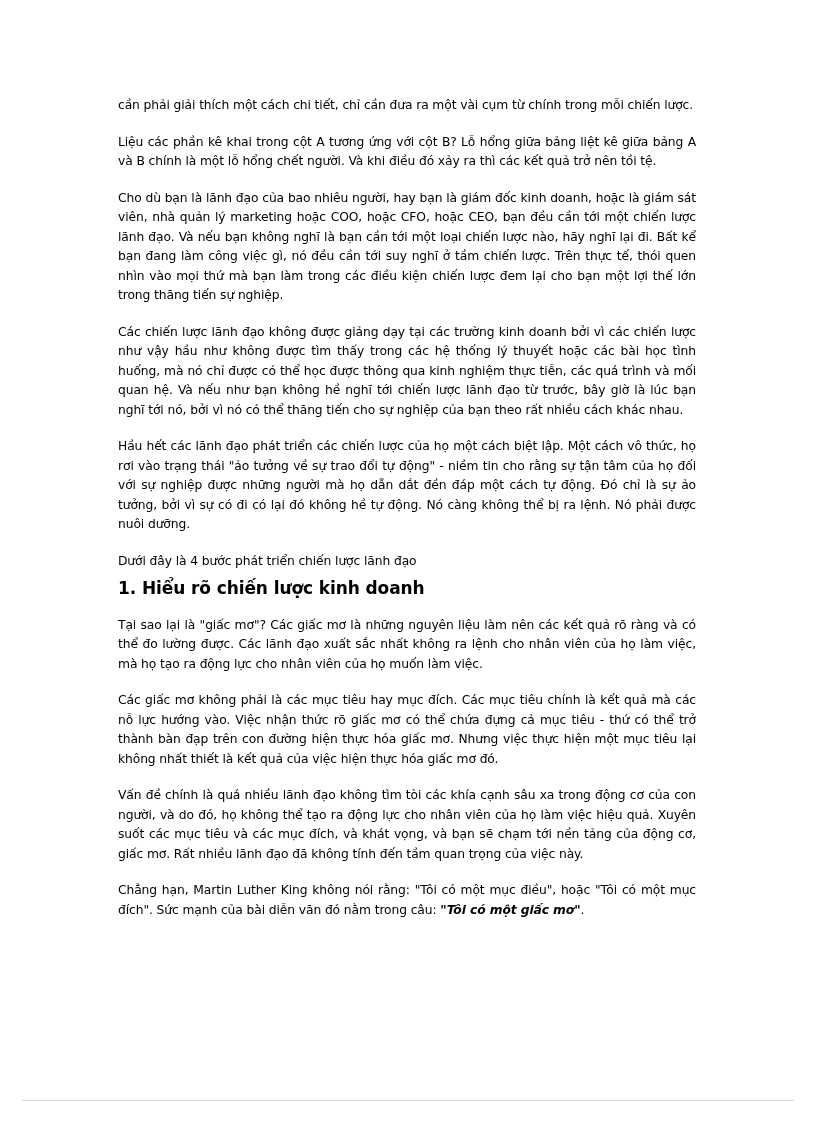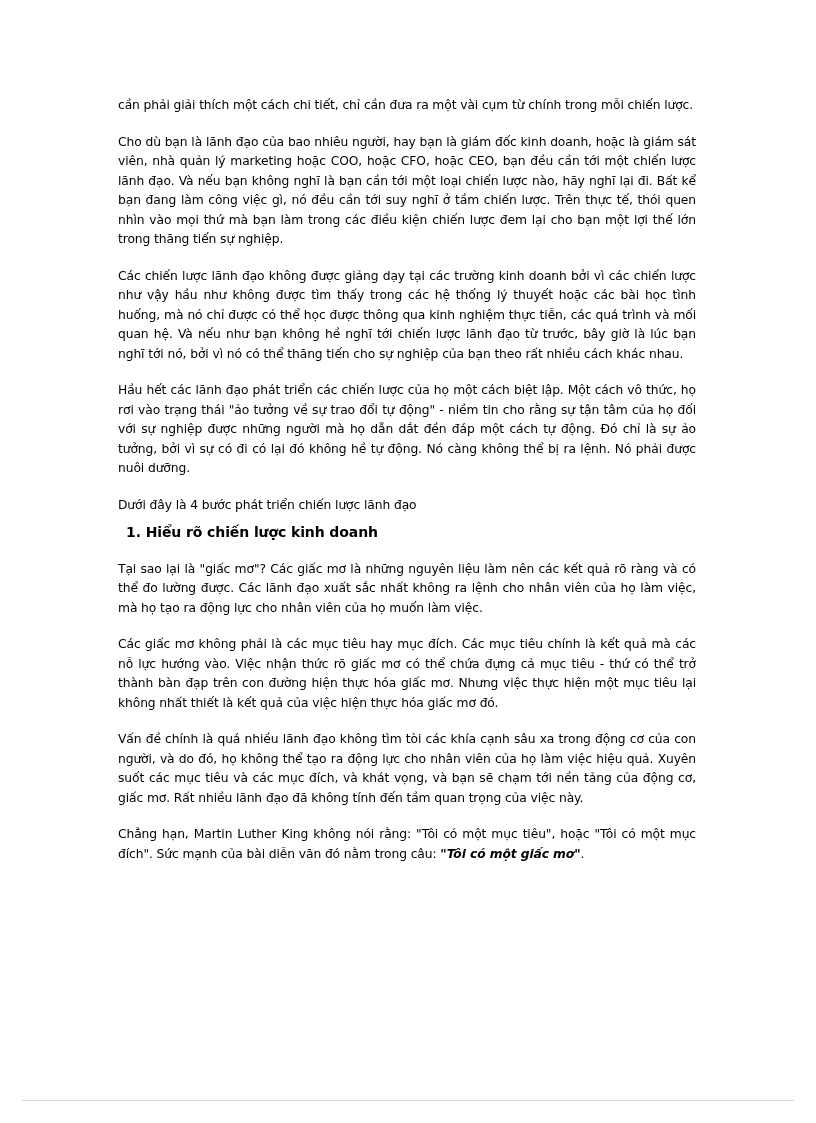--- a/index.html
+++ b/index.html
@@ -34,22 +34,22 @@
     line-height: 19.5px;
     color: #000000;
     text-align: justify;
     font-family: "DejaVu Sans", sans-serif;
     letter-spacing: -0.1px;
   }
   p.gap-after {
     margin-bottom: 8px;
   }
   .heading {
-    margin: 0 0 17px 8px;
-    font-size: 14px;
+    margin: 0 0 17px 0;
+    font-size: 17px;
     line-height: 19.5px;
     font-weight: bold;
     color: #000000;
     font-family: "DejaVu Sans", sans-serif;
     letter-spacing: -0.1px;
   }
   .heading-1 {
     margin-top: 3px;
   }
   .heading-2 {
@@ -68,28 +68,29 @@
     background: #d8d8d8;
   }
 </style>
 </head>
 <body>
 
 <div class="page">
   <div class="content">
 
     <p>cần phải giải thích một cách chi tiết, chỉ cần đưa ra một vài cụm từ chính trong mỗi chiến lược.</p>
+    <p>Liệu các phần kê khai trong cột A tương ứng với cột B? Lỗ hổng giữa bảng liệt kê giữa bảng A và B chính là một lỗ hổng chết người. Và khi điều đó xảy ra thì các kết quả trở nên tồi tệ.</p>
     <p>Cho dù bạn là lãnh đạo của bao nhiêu người, hay bạn là giám đốc kinh doanh, hoặc là giám sát viên, nhà quản lý marketing hoặc COO, hoặc CFO, hoặc CEO, bạn đều cần tới một chiến lược lãnh đạo. Và nếu bạn không nghĩ là bạn cần tới một loại chiến lược nào, hãy nghĩ lại đi. Bất kể bạn đang làm công việc gì, nó đều cần tới suy nghĩ ở tầm chiến lược. Trên thực tế, thói quen nhìn vào mọi thứ mà bạn làm trong các điều kiện chiến lược đem lại cho bạn một lợi thế lớn trong thăng tiến sự nghiệp.</p>
     <p>Các chiến lược lãnh đạo không được giảng dạy tại các trường kinh doanh bởi vì các chiến lược như vậy hầu như không được tìm thấy trong các hệ thống lý thuyết hoặc các bài học tình huống, mà nó chỉ được có thể học được thông qua kinh nghiệm thực tiễn, các quá trình và mối quan hệ. Và nếu như bạn không hề nghĩ tới chiến lược lãnh đạo từ trước, bây giờ là lúc bạn nghĩ tới nó, bởi vì nó có thể thăng tiến cho sự nghiệp của bạn theo rất nhiều cách khác nhau.</p>
     <p>Hầu hết các lãnh đạo phát triển các chiến lược của họ một cách biệt lập. Một cách vô thức, họ rơi vào trạng thái "ảo tưởng về sự trao đổi tự động" - niềm tin cho rằng sự tận tâm của họ đối với sự nghiệp được những người mà họ dẫn dắt đền đáp một cách tự động. Đó chỉ là sự ảo tưởng, bởi vì sự có đi có lại đó không hề tự động. Nó càng không thể bị ra lệnh. Nó phải được nuôi dưỡng.</p>
     <p class="gap-after">Dưới đây là 4 bước phát triển chiến lược lãnh đạo</p>
 
     <div class="heading heading-1">1. Hiểu rõ chiến lược kinh doanh</div>
 
     <p>Tại sao lại là "giấc mơ"? Các giấc mơ là những nguyên liệu làm nên các kết quả rõ ràng và có thể đo lường được. Các lãnh đạo xuất sắc nhất không ra lệnh cho nhân viên của họ làm việc, mà họ tạo ra động lực cho nhân viên của họ muốn làm việc.</p>
     <p>Các giấc mơ không phải là các mục tiêu hay mục đích. Các mục tiêu chính là kết quả mà các nỗ lực hướng vào. Việc nhận thức rõ giấc mơ có thể chứa đựng cả mục tiêu - thứ có thể trở thành bàn đạp trên con đường hiện thực hóa giấc mơ. Nhưng việc thực hiện một mục tiêu lại không nhất thiết là kết quả của việc hiện thực hóa giấc mơ đó.</p>
     <p>Vấn đề chính là quá nhiều lãnh đạo không tìm tòi các khía cạnh sâu xa trong động cơ của con người, và do đó, họ không thể tạo ra động lực cho nhân viên của họ làm việc hiệu quả. Xuyên suốt các mục tiêu và các mục đích, và khát vọng, và bạn sẽ chạm tới nền tảng của động cơ, giấc mơ. Rất nhiều lãnh đạo đã không tính đến tầm quan trọng của việc này.</p>
 
-    <p><span>Chẳng hạn, Martin Luther King không nói rằng: "Tôi có một mục tiêu", hoặc "Tôi có một mục đích". Sức mạnh của bài diễn văn đó nằm trong câu: </span><span class="quote-em">"Tôi có một giấc mơ"</span><span>.</span></p>
+    <p><span>Chẳng hạn, Martin Luther King không nói rằng: "Tôi có một mục điều", hoặc "Tôi có một mục đích". Sức mạnh của bài diễn văn đó nằm trong câu: </span><span class="quote-em">"Tôi có một giấc mơ"</span><span>.</span></p>
 
   </div>
   <div class="footer-rule"></div>
 </div>
 
 </body></html>

